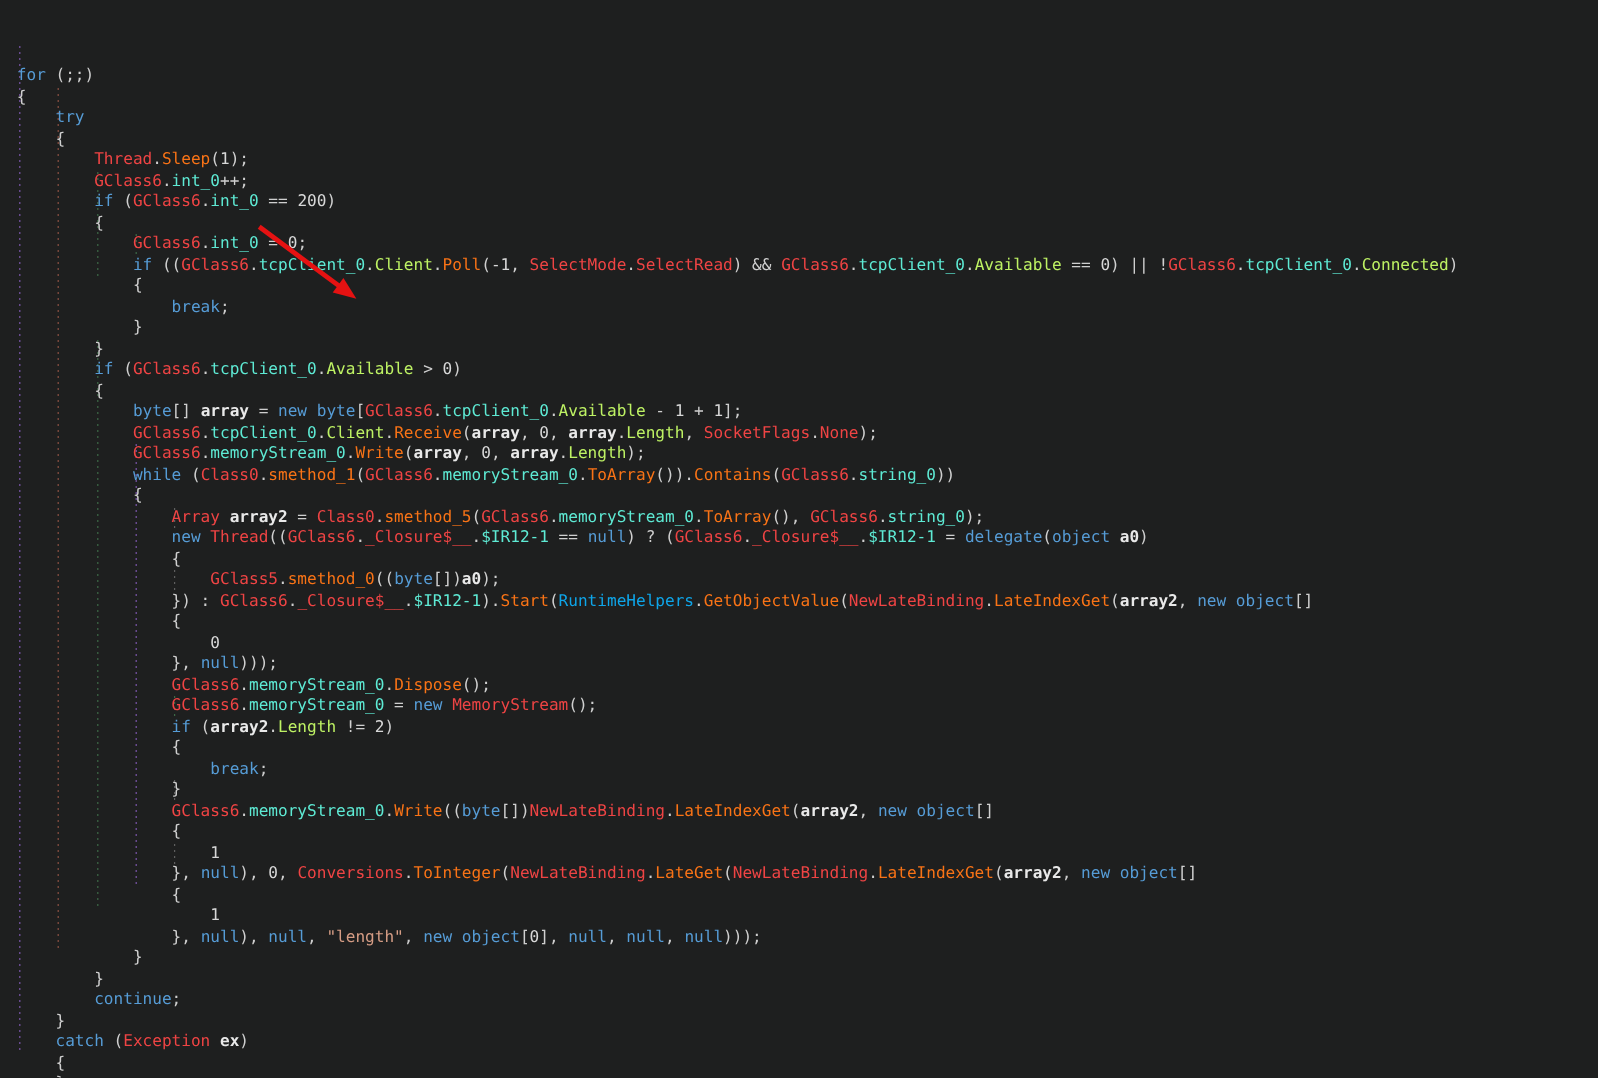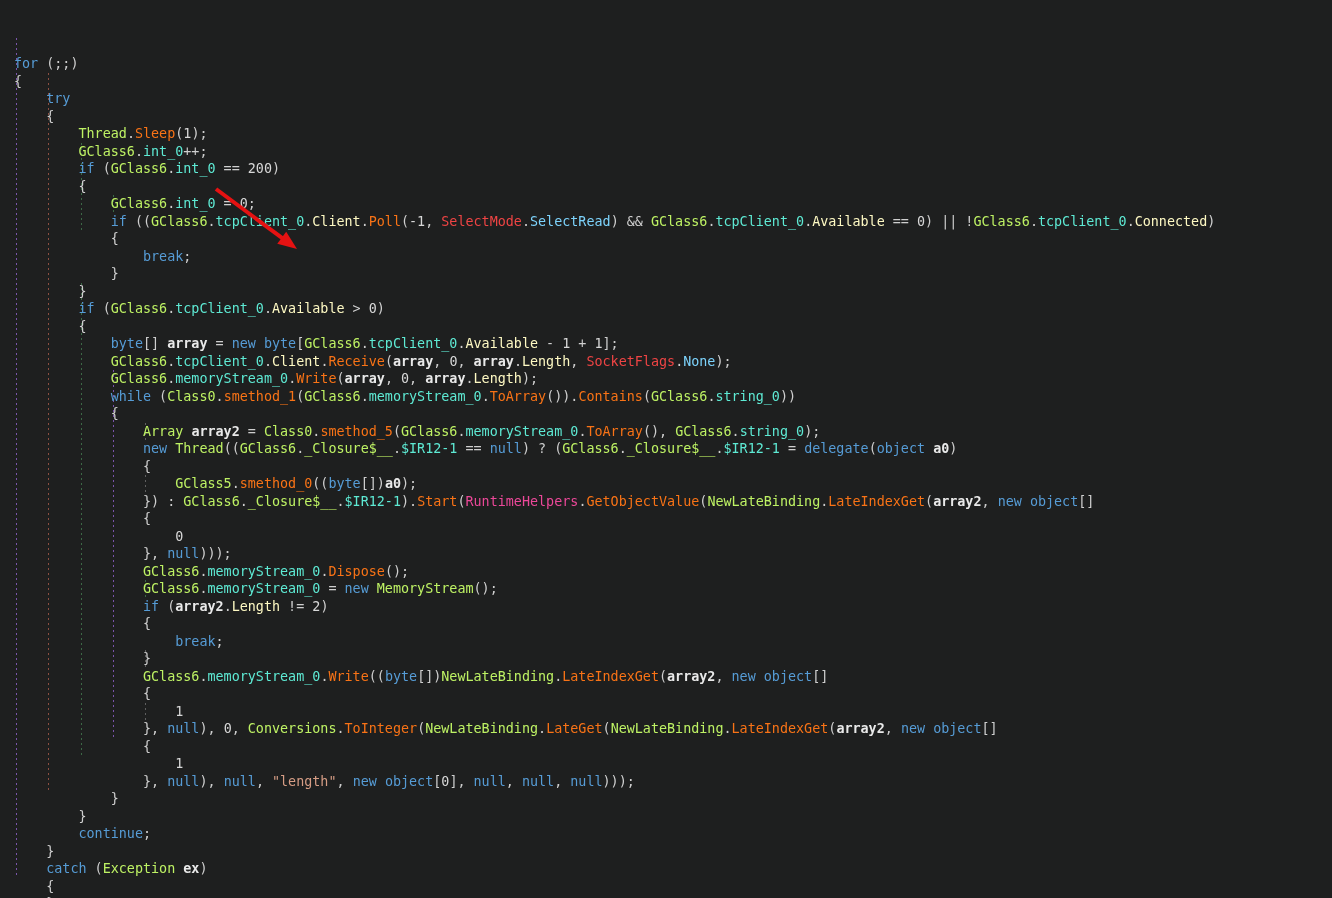--- a/index.html
+++ b/index.html
@@ -16,27 +16,27 @@
     line-height:17.5px;
     white-space:pre;
     cursor:text;
   }
   .guides{position:absolute;inset:0;z-index:0;}
   .guide{position:absolute;width:1px;}
   .code{position:relative;z-index:1;padding-top:2.5px;}
   .line{height:17.5px;padding-left:14px;}
   .arrow-overlay{position:absolute;inset:0;z-index:2;pointer-events:none;}
   .tk-kw{color:#569cd6}
-  .tk-ty{color:#bef264}
-  .tk-tyd{color:#ec4899}
+  .tk-ty{color:#ef4444}
+  .tk-tyd{color:#0ea5e9}
   .tk-en{color:#ef4444}
-  .tk-ef{color:#7dd3fc}
+  .tk-ef{color:#ef4444}
   .tk-fl{color:#5eead4}
   .tk-me{color:#f97316}
-  .tk-pr{color:#fef9c3}
+  .tk-pr{color:#bef264}
   .tk-lo{color:#e9e9e9;font-weight:bold}
   .tk-st{color:#d69d85}
   .tk-pn{color:#cfcfcf}
   .tk-nm{color:#d8d8d8}
 </style>
 </head>
 <body>
 
 <div class="editor" id="editor">
   <div class="guides" id="guides"><div class="guide" style="left: 16px; top: 37.5px; height: 840px; background-image: repeating-linear-gradient(rgb(122, 85, 170) 0px, rgb(122, 85, 170) 2px, transparent 2px, transparent 5px);"></div><div class="guide" style="left: 48.3px; top: 72.5px; height: 717.5px; background-image: repeating-linear-gradient(rgb(140, 80, 66) 0px, rgb(140, 80, 66) 2px, transparent 2px, transparent 5px);"></div><div class="guide" style="left: 80.6px; top: 142.5px; height: 87.5px; background-image: repeating-linear-gradient(rgb(60, 105, 70) 0px, rgb(60, 105, 70) 2px, transparent 2px, transparent 5px);"></div><div class="guide" style="left: 112.9px; top: 195px; height: 17.5px; background-image: repeating-linear-gradient(rgb(60, 105, 70) 0px, rgb(60, 105, 70) 2px, transparent 2px, transparent 5px);"></div><div class="guide" style="left: 80.6px; top: 282.5px; height: 472.5px; background-image: repeating-linear-gradient(rgb(60, 105, 70) 0px, rgb(60, 105, 70) 2px, transparent 2px, transparent 5px);"></div><div class="guide" style="left: 112.9px; top: 370px; height: 367.5px; background-image: repeating-linear-gradient(rgb(122, 85, 170) 0px, rgb(122, 85, 170) 2px, transparent 2px, transparent 5px);"></div><div class="guide" style="left: 145.2px; top: 422.5px; height: 17.5px; background-image: repeating-linear-gradient(rgb(95, 95, 95) 0px, rgb(95, 95, 95) 2px, transparent 2px, transparent 5px);"></div><div class="guide" style="left: 145.2px; top: 475px; height: 17.5px; background-image: repeating-linear-gradient(rgb(95, 95, 95) 0px, rgb(95, 95, 95) 2px, transparent 2px, transparent 5px);"></div><div class="guide" style="left: 145.2px; top: 580px; height: 17.5px; background-image: repeating-linear-gradient(rgb(60, 105, 70) 0px, rgb(60, 105, 70) 2px, transparent 2px, transparent 5px);"></div><div class="guide" style="left: 145.2px; top: 650px; height: 17.5px; background-image: repeating-linear-gradient(rgb(95, 95, 95) 0px, rgb(95, 95, 95) 2px, transparent 2px, transparent 5px);"></div><div class="guide" style="left: 145.2px; top: 702.5px; height: 17.5px; background-image: repeating-linear-gradient(rgb(95, 95, 95) 0px, rgb(95, 95, 95) 2px, transparent 2px, transparent 5px);"></div></div>

